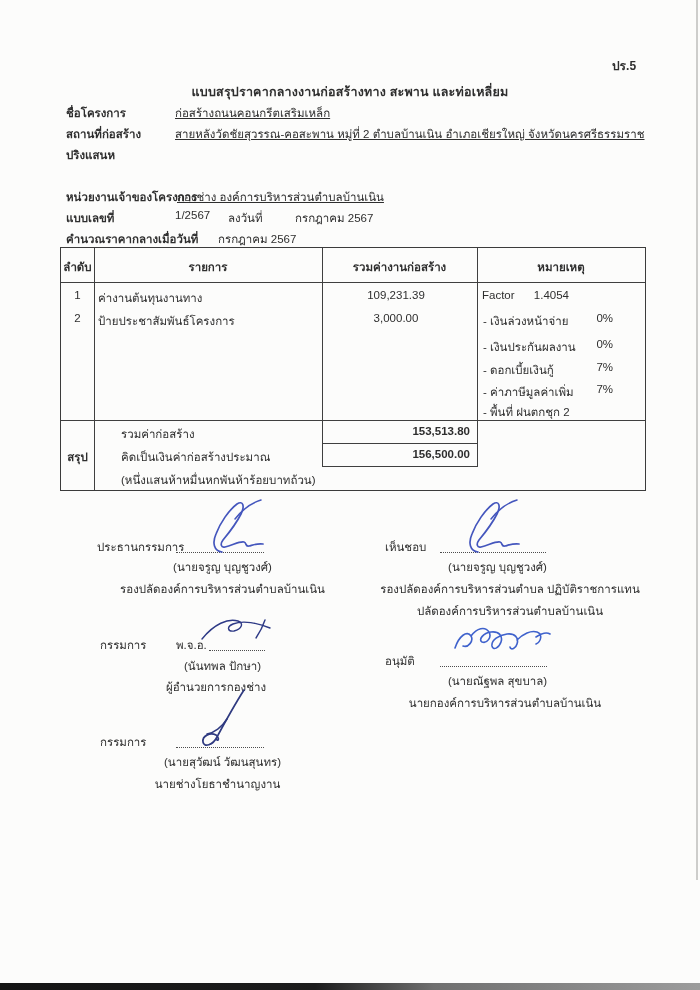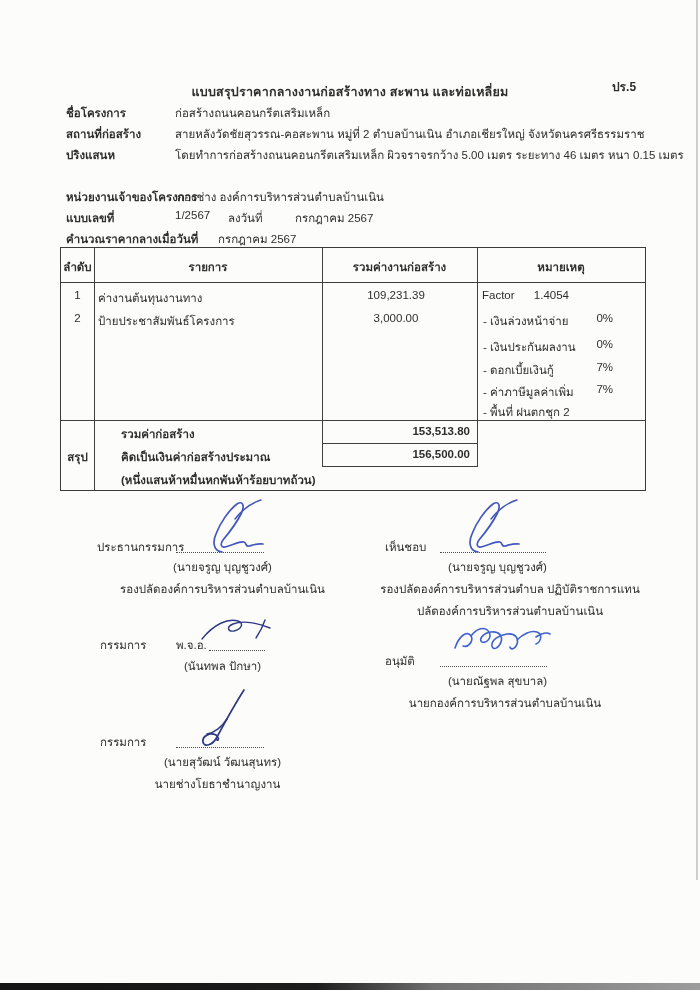--- a/index.html
+++ b/index.html
@@ -10,32 +10,32 @@
     background:#fcfcfb;
     overflow:hidden;
     font-family:"Liberation Sans","DejaVu Sans",sans-serif;
     color:#2e2e2e;
     font-size:11.5px;
     margin:0 auto;
   }
   .abs{position:absolute;white-space:nowrap;}
   .b{font-weight:bold;}
   
-  .doc-code{left:612px;top:56px;font-weight:bold;font-size:12px;margin-top:21px;}
+  .doc-code{left:612px;top:56px;font-weight:bold;font-size:12px;}
   .title{left:0;top:82px;width:700px;text-align:center;font-weight:bold;font-size:12.5px;letter-spacing:.2px;}
   .mlabel{left:66px;font-weight:bold;}
-  .mvalue{left:175px;}
+  .mvalue{left:175px;text-decoration:underline;}
   
   .tbl{position:absolute;left:60px;top:247px;width:584px;height:242px;border:1.6px solid #3b3b3b;}
   .vline,.hline{position:absolute;background:#3f3f3f;}
   .cell{position:absolute;white-space:nowrap;}
   .amt{text-align:center;}
   .remark-row{position:absolute;left:417px;width:167px;display:flex;}
   .remark-row .val{margin-left:auto;margin-right:32px;}
-  .sum-label{left:60px;font-weight:bold;}
+  .sum-label{left:60px;font-weight:normal;}
   .sum-amt{position:absolute;left:261px;width:155px;text-align:right;padding-right:7px;box-sizing:border-box;font-weight:bold;}
   
   .dots{position:absolute;border-bottom:1.6px dotted #4d4d4d;height:20px;}
   .sig-name,.sig-title{position:absolute;text-align:center;white-space:nowrap;}
   svg.sig{position:absolute;}
   svg.sig path{fill:none;stroke-linecap:round;stroke-linejoin:round;}
   
   .edge-right{position:absolute;left:696px;top:0;width:2px;height:880px;background:#cdcdcb;}
   .edge-bottom{position:absolute;left:0;top:983px;width:700px;height:7px;
     background:linear-gradient(to right,#141414 0%,#1c1c1c 45%,#6f6f6f 62%,#9c9c9c 100%);}
@@ -48,21 +48,20 @@
   <div class="abs doc-code">ปร.5</div>
   <div class="abs title">แบบสรุปราคากลางงานก่อสร้างทาง  สะพาน  และท่อเหลี่ยม</div>
 
   <div class="abs mlabel" style="top:104px">ชื่อโครงการ</div>
   <div class="abs mvalue" style="top:104px">ก่อสร้างถนนคอนกรีตเสริมเหล็ก</div>
 
   <div class="abs mlabel" style="top:125px">สถานที่ก่อสร้าง</div>
   <div class="abs mvalue" style="top:125px">สายหลังวัดชัยสุวรรณ-คอสะพาน หมู่ที่ 2 ตำบลบ้านเนิน อำเภอเชียรใหญ่ จังหวัดนครศรีธรรมราช</div>
 
   <div class="abs mlabel" style="top:146px">ปริงแสนห</div>
-  <div class="abs mvalue" style="top:146px">โดยทำการก่อสร้างถนนคอนกรีตเสริมเหล็ก ผิวจราจรกว้าง 5.00 เมตร ระยะทาง 46 เมตร หนา 0.15 เมตร</div>
 
   <div class="abs mlabel" style="top:188px">หน่วยงานเจ้าของโครงการ</div>
   <div class="abs mvalue" style="top:188px;left:177px">กองช่าง องค์การบริหารส่วนตำบลบ้านเนิน</div>
 
   <div class="abs mlabel" style="top:209px">แบบเลขที่</div>
   <div class="abs" style="top:209px;left:175px">1/2567</div>
   <div class="abs" style="top:209px;left:228px">ลงวันที่</div>
   <div class="abs" style="top:209px;left:295px">กรกฎาคม 2567</div>
 
   <div class="abs mlabel" style="top:230px">คำนวณราคากลางเมื่อวันที่</div>
@@ -144,20 +143,21 @@
   <div class="sig-title" style="left:385px;top:602px;width:250px">ปลัดองค์การบริหารส่วนตำบลบ้านเนิน</div>
 
   <div class="abs" style="left:100px;top:636px">กรรมการ</div>
   <div class="abs" style="left:176px;top:636px">พ.จ.อ.</div>
   <div class="dots" style="left:209px;top:630px;width:56px"></div>
   <svg class="sig" style="left:198px;top:615px" width="80" height="32" viewBox="0 0 80 32">
     <path d="M4,24 C16,9 30,3 40,6 C46,8 44,14 36,16 C30,17 28,12 35,9 C45,5 60,8 72,13" stroke="#2e3a86" stroke-width="1.4"></path>
     <path d="M67,5 C65,11 62,17 58,23" stroke="#2e3a86" stroke-width="1.4"></path>
   </svg>
   <div class="sig-name" style="left:135px;top:657px;width:175px">(นันทพล  ปักษา)</div>
+  <div class="sig-title" style="left:133px;top:678px;width:166px">ผู้อำนวยการกองช่าง</div>
 
   <div class="abs" style="left:385px;top:652px">อนุมัติ</div>
   <div class="dots" style="left:440px;top:646px;width:107px"></div>
   <svg class="sig" style="left:447px;top:620px" width="105" height="40" viewBox="0 0 105 40">
     <path d="M8,28 C12,16 20,10 24,16 C27,21 21,28 16,26 M24,16 C30,8 38,6 42,12 C45,17 40,24 35,22 C31,20 36,13 44,12 C52,11 56,16 54,22 C52,28 46,31 45,26 C44,20 52,15 60,14 C68,13 72,18 70,24 C69,28 64,31 63,27 M70,20 C76,14 84,10 90,12 C96,14 94,22 89,24 M89,17 C95,13 100,12 103,14" stroke="#3f62cc" stroke-width="1.6"></path>
   </svg>
   <div class="sig-name" style="left:410px;top:672px;width:175px">(นายณัฐพล  สุขบาล)</div>
   <div class="sig-title" style="left:390px;top:694px;width:230px">นายกองค์การบริหารส่วนตำบลบ้านเนิน</div>
 
   <div class="abs" style="left:100px;top:733px">กรรมการ</div>

